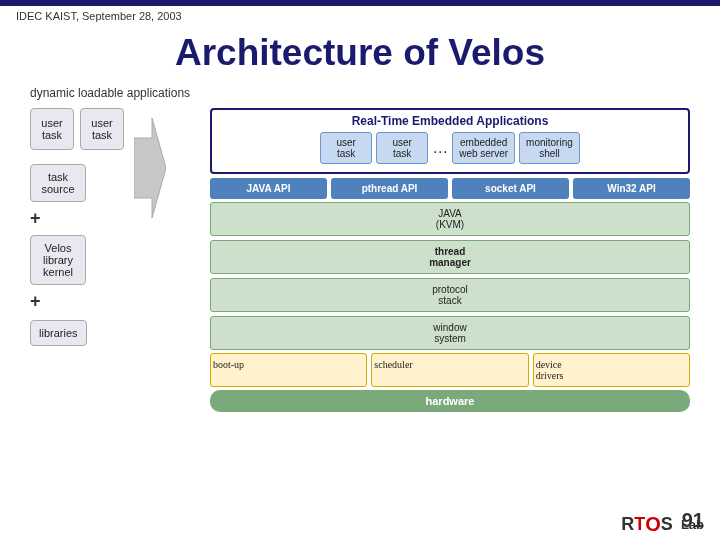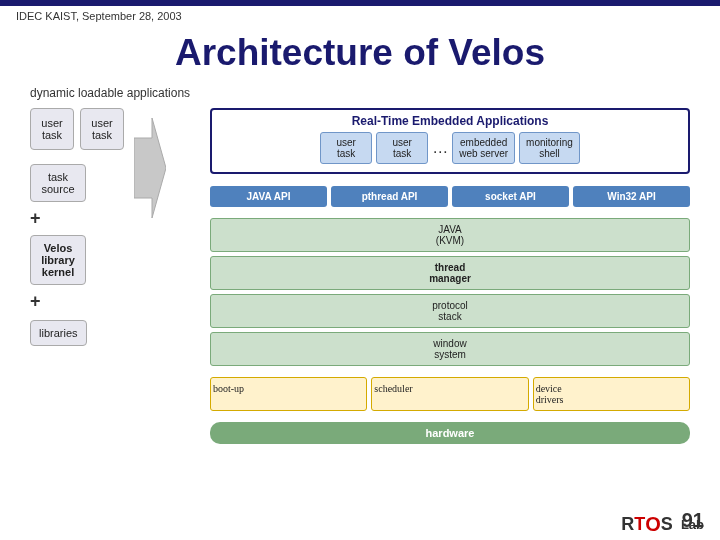--- a/index.html
+++ b/index.html
@@ -100,21 +100,21 @@
       font-size: 11px;
       text-align: center;
       min-width: 56px;
       color: #222;
       margin-top: 2px;
     }
     .right-col {
       flex: 1;
       display: flex;
       flex-direction: column;
-      gap: 8px;
+      gap: 0;
       padding-left: 34px;
     }
     
     .rt-outer {
       border: 2px solid #1a1a6e;
       border-radius: 4px;
       padding: 4px;
       background: #fff;
     }
     .rt-title {
@@ -262,21 +262,21 @@
         <div class="user-task-row">
           <div class="box-user-task">user<br>task</div>
           <div class="box-user-task">user<br>task</div>
         </div>
       </div>
 
       <div class="box-task-source">task<br>source</div>
 
       <div class="plus-sign">+</div>
 
-      <div style="display:flex; align-items:center; gap:3px;font-weight:bold;">
+      <div style="display:flex; align-items:center; gap:3px;">
         <div class="box-velos">Velos<br>library<br>kernel</div>
       </div>
 
       <div class="plus-sign">+</div>
 
       <div class="box-libraries">libraries</div>
     </div>
 
     <div class="arrow-big">
       <svg width="32" height="120" viewBox="0 0 32 120">

